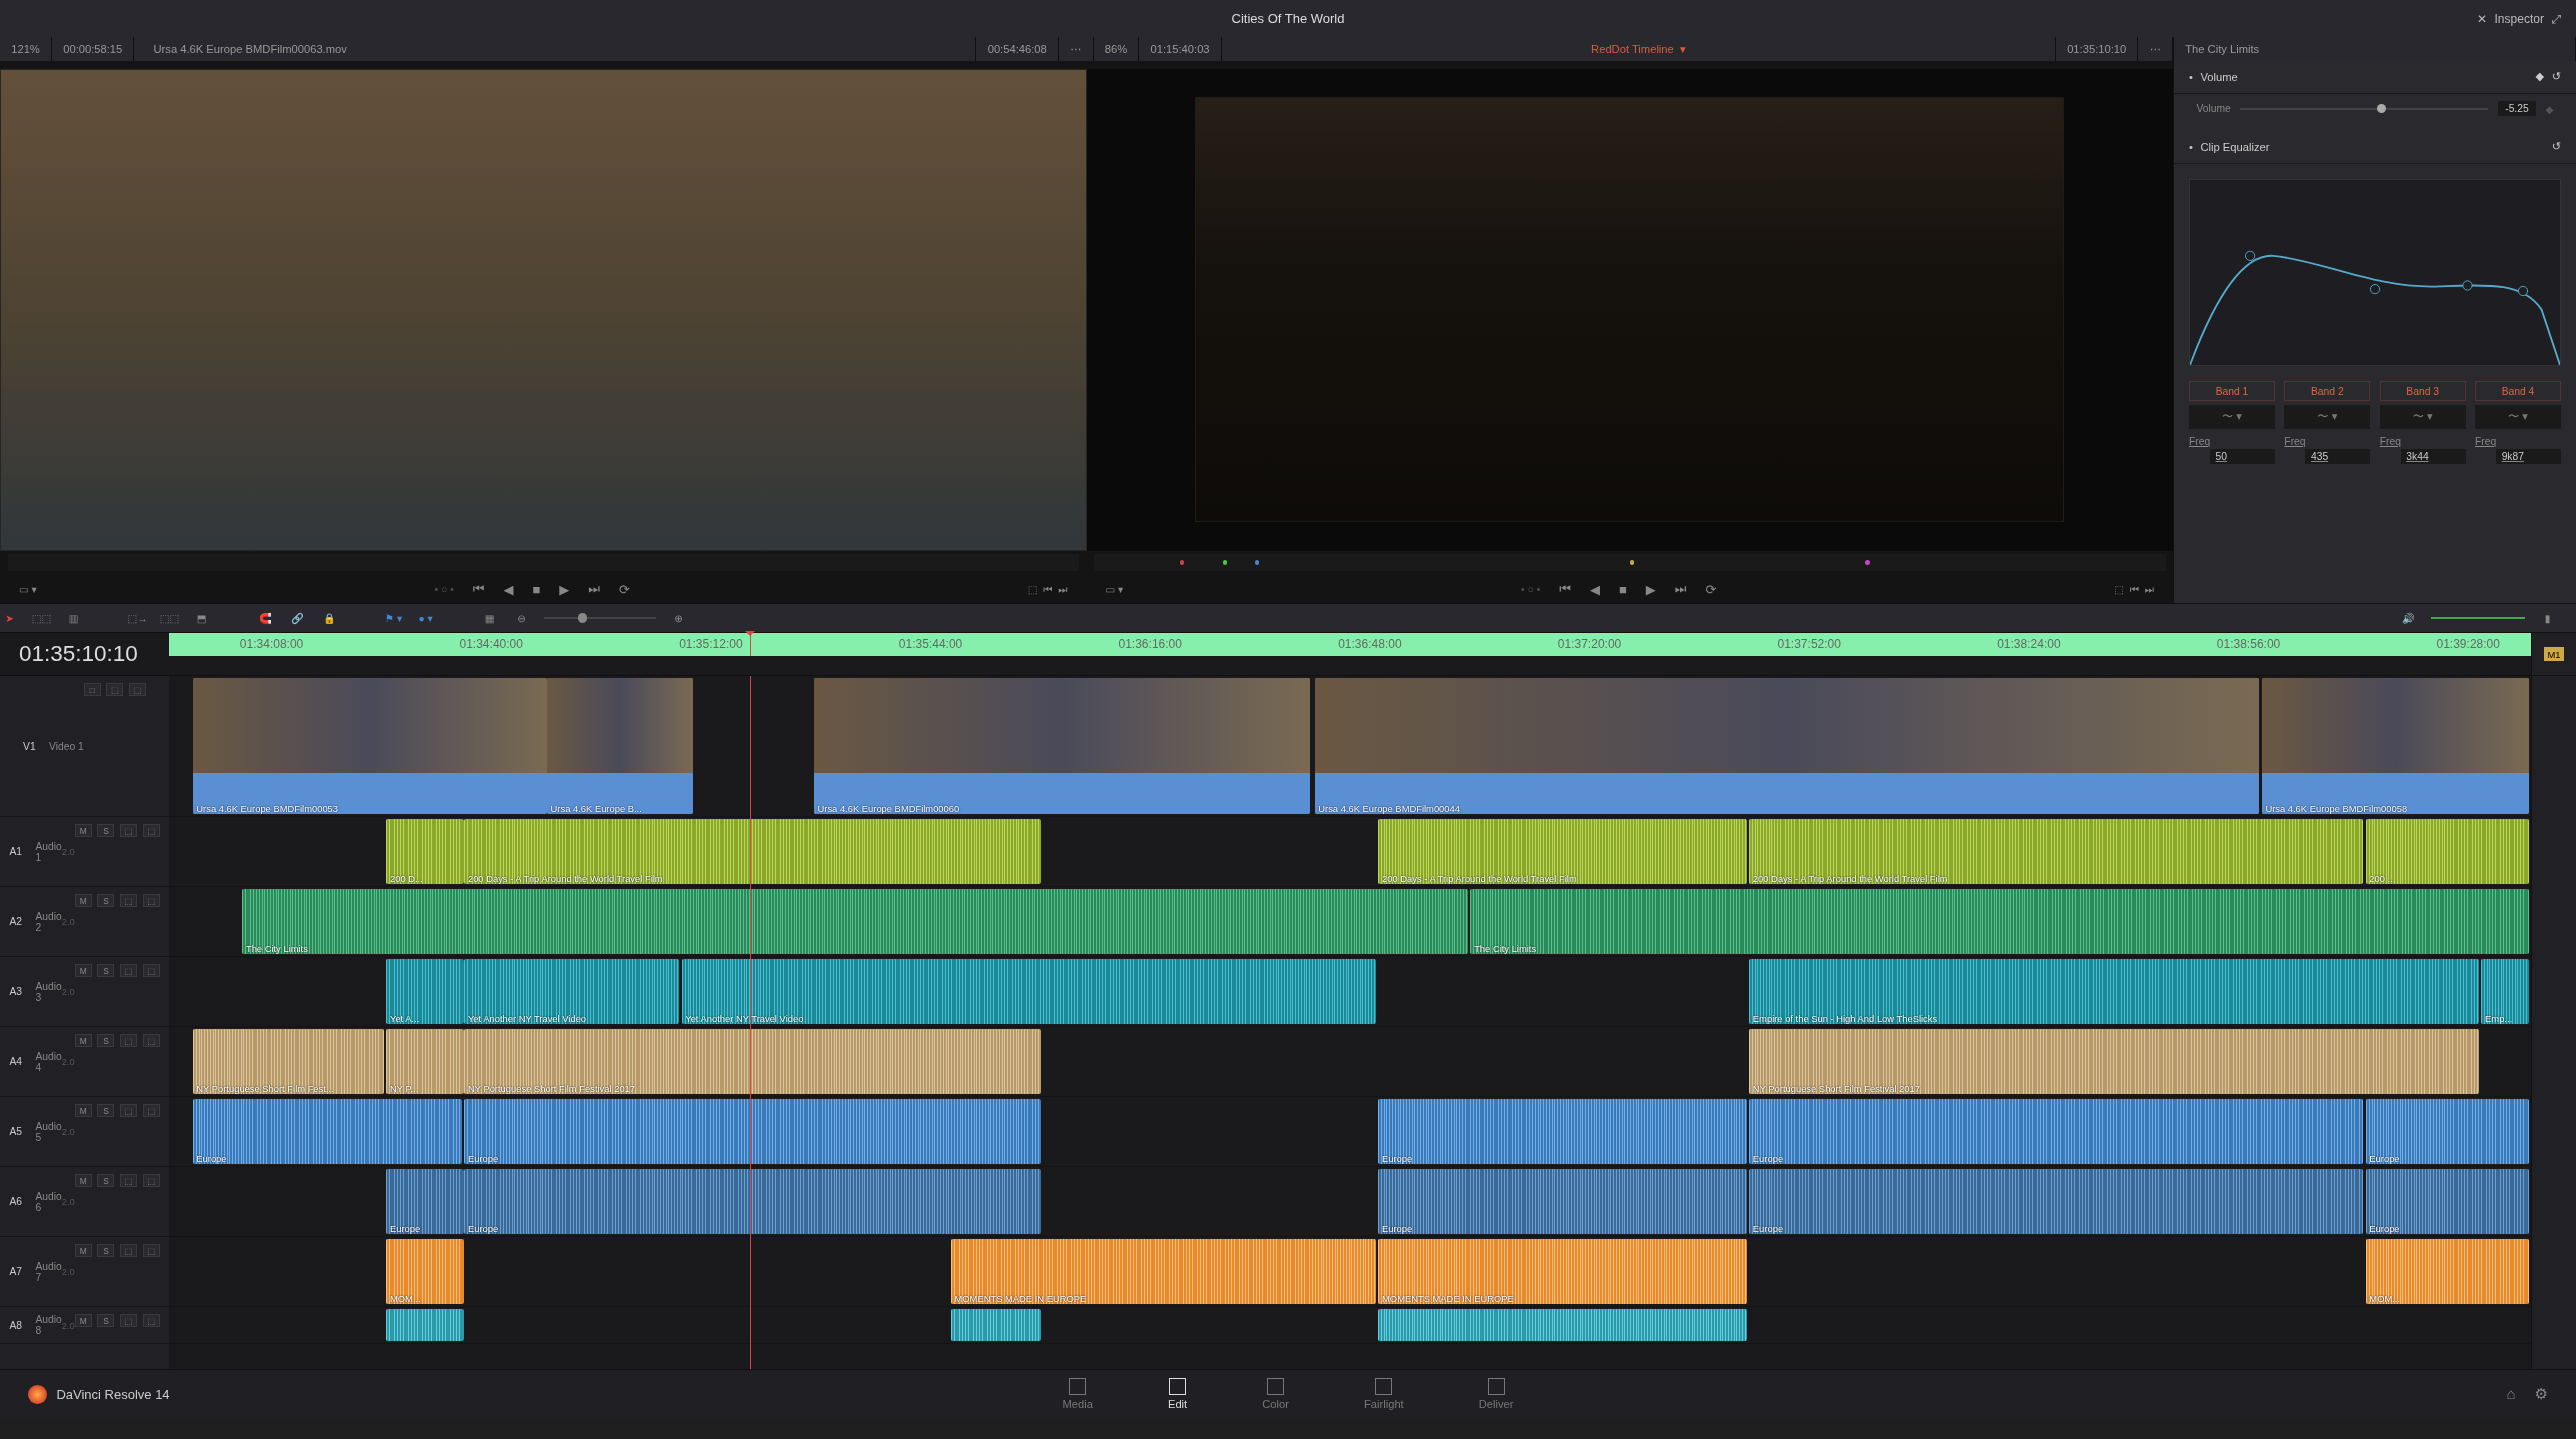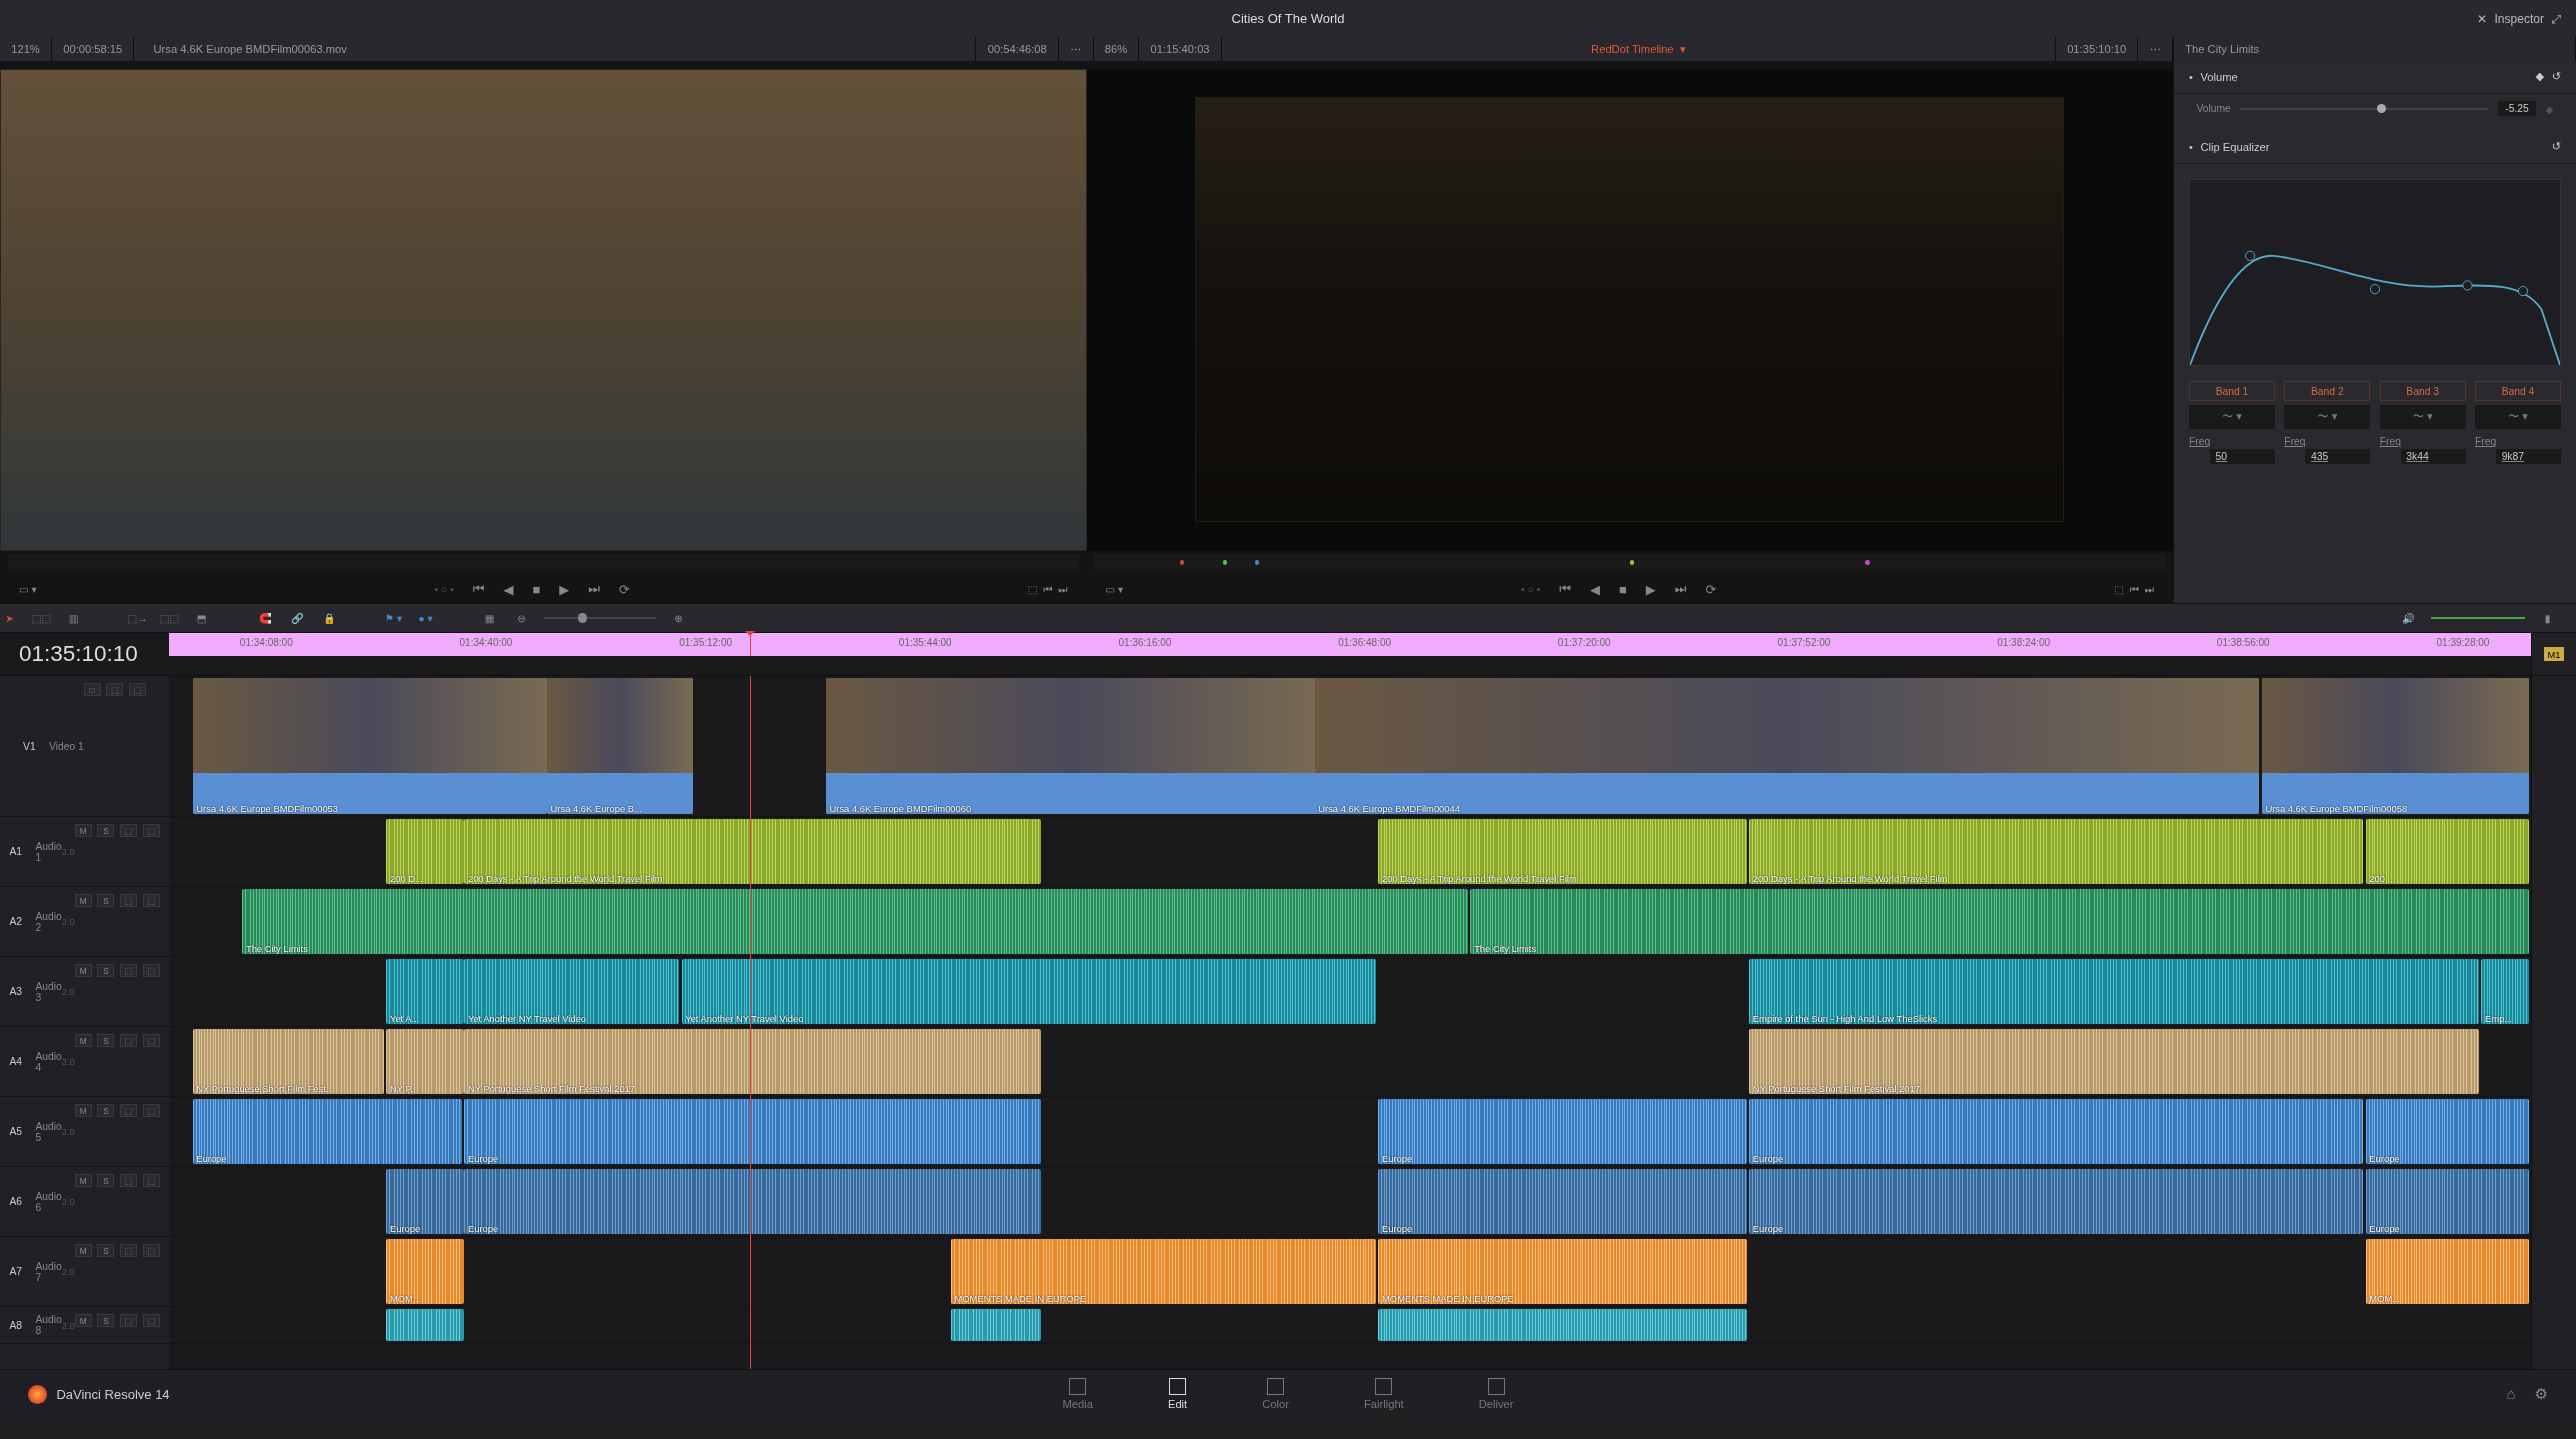--- a/index.html
+++ b/index.html
@@ -33,21 +33,21 @@
 .band { flex:1; text-align:center; }
 .band .lbl { color:#d64; font-size:10.3px; padding:3.7px; border:0.9px solid #533;}
 .band .curve { height:24px; background:#1a1a1a; margin-top:3.7px; display:flex; align-items:center; justify-content:center; color:#777;}
 .freqs { display:flex; gap:9.4px; padding:7.5px 15px; font-size:10.3px; color:#888;}
 .freqs .col { flex:1;text-decoration:underline; }
 .freqs .col .v { background:#1a1a1a; padding:1.9px 5.6px; margin-top:1.9px; color:#ccc;margin-left:21px;}
 
 .toolbar { height:30px; background:#28282e; display:flex; align-items:center; justify-content:center; gap:13px; border-top:0.9px solid #111; border-bottom:0.9px solid #111; }
 .toolbar .ticon { width:19px; height:19px; display:flex; align-items:center; justify-content:center; color:#888; cursor:pointer; }
 .toolbar .ticon.arrow { color:#d44; }
-.ruler { flex:1; height:22.5px; position:relative; background:#f0abfc; color:#666; font-size:10px; }
+.ruler { flex:1; height:22.5px; position:relative; background:#86efac; color:#666; font-size:12px; }
 .ruler .tick { position:absolute; top:3.7px; }
 .ruler .ph { position:absolute; top:0; bottom:0; width:0.9px; background:#d44; }
 .ruler .ph::before { content:""; position:absolute; top:-1.9px; left:-4.7px; border:5.6px solid transparent; border-top-color:#d44; }
 
 .tracks { display:flex; background:#1c1c1e; height:693px; overflow:hidden; }
 .trackheads { width:169px; background:#212125; }
 .trackhead { border-bottom:0.9px solid #141416; padding:3.7px 9.4px; display:flex; flex-direction:row; justify-content:center; }
 .trackhead .row1 { display:flex; align-items:center; justify-content:space-between; font-size:10.3px; }
 .trackhead .row1 .id { color:#ccc; width:26px; }
 .trackhead .row1 .nm { color:#888; flex:1; }
@@ -400,21 +400,21 @@
         <div class="clip vid" style="left: 1%; width: 15%;">
           <div class="thumb"></div>
           <div class="strip"></div>
           <span class="lbl">Ursa 4.6K Europe BMDFilm00053</span>
         </div>
         <div class="clip vid" style="left: 16%; width: 6.2%;">
           <div class="thumb"></div>
           <div class="strip"></div>
           <span class="lbl">Ursa 4.6K Europe B...</span>
         </div>
-        <div class="clip vid" style="left: 27.3%; width: 21%; margin-left: 12px;">
+        <div class="clip vid" style="left: 27.3%; width: 21%;">
           <div class="thumb"></div>
           <div class="strip"></div>
           <span class="lbl">Ursa 4.6K Europe BMDFilm00060</span>
         </div>
         <div class="clip vid" style="left: 48.5%; width: 40%;">
           <div class="thumb"></div>
           <div class="strip"></div>
           <span class="lbl">Ursa 4.6K Europe BMDFilm00044</span>
         </div>
         <div class="clip vid" style="left: 88.6%; width: 11.3%;">

